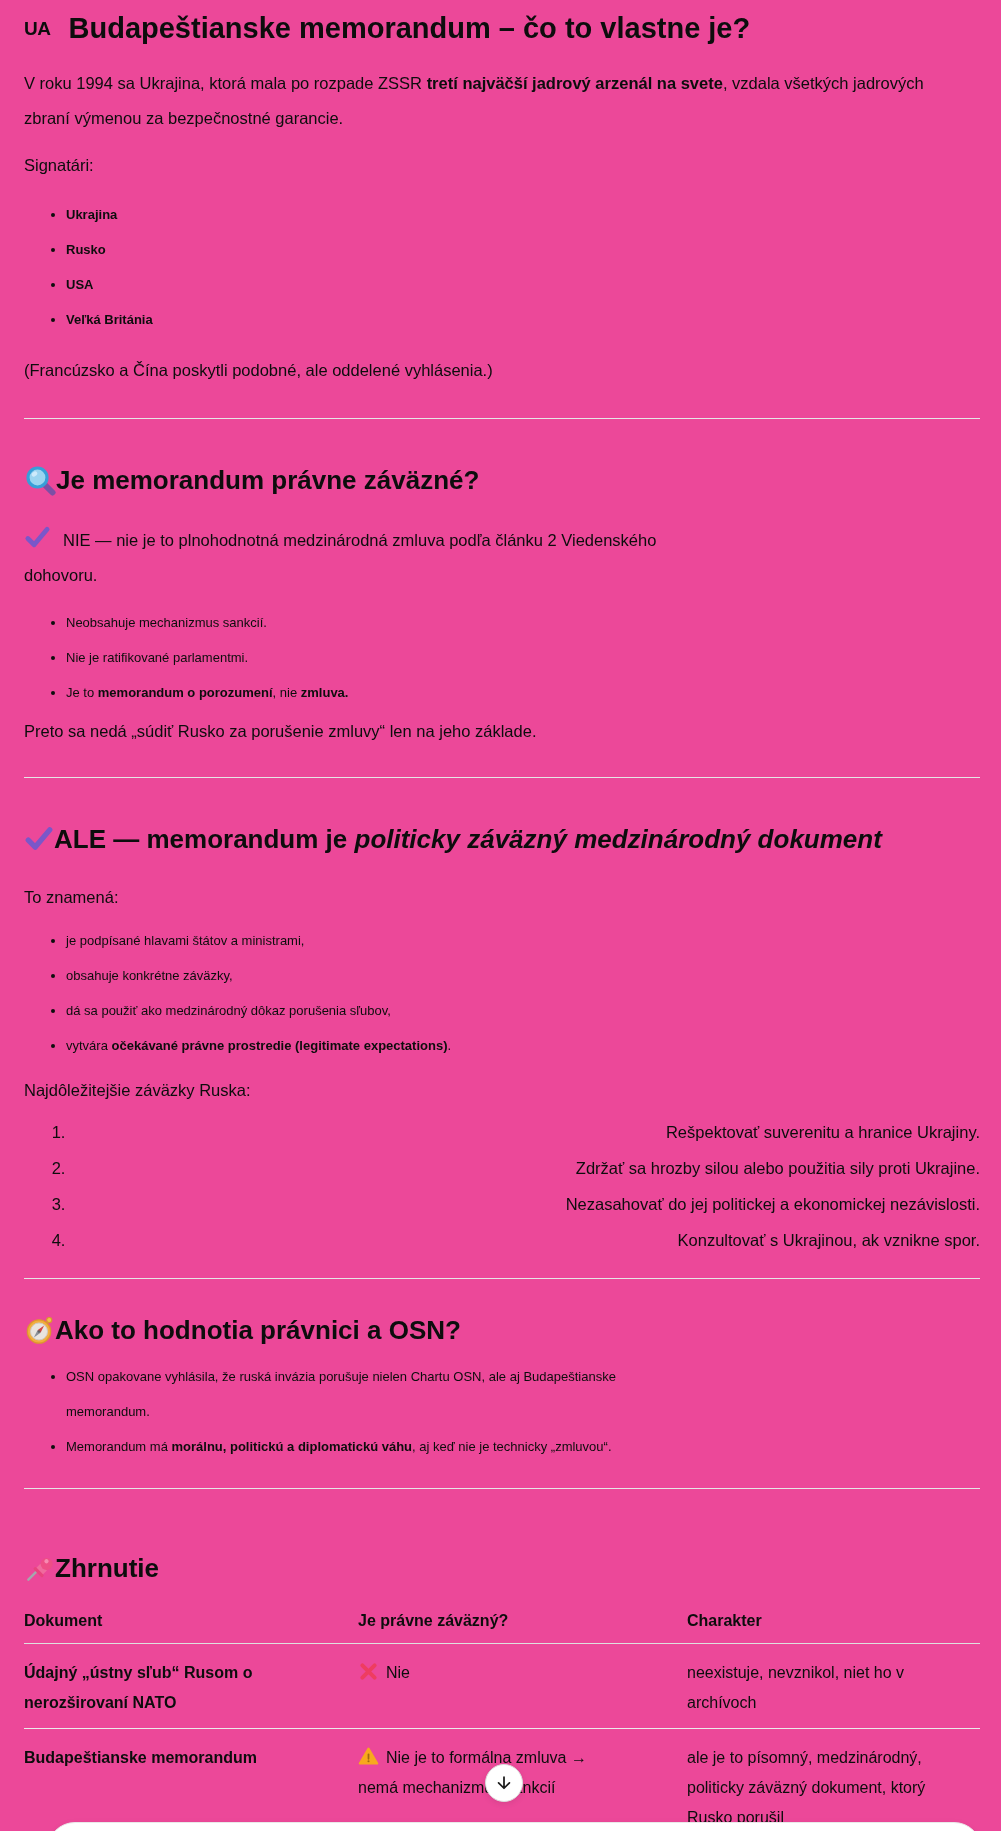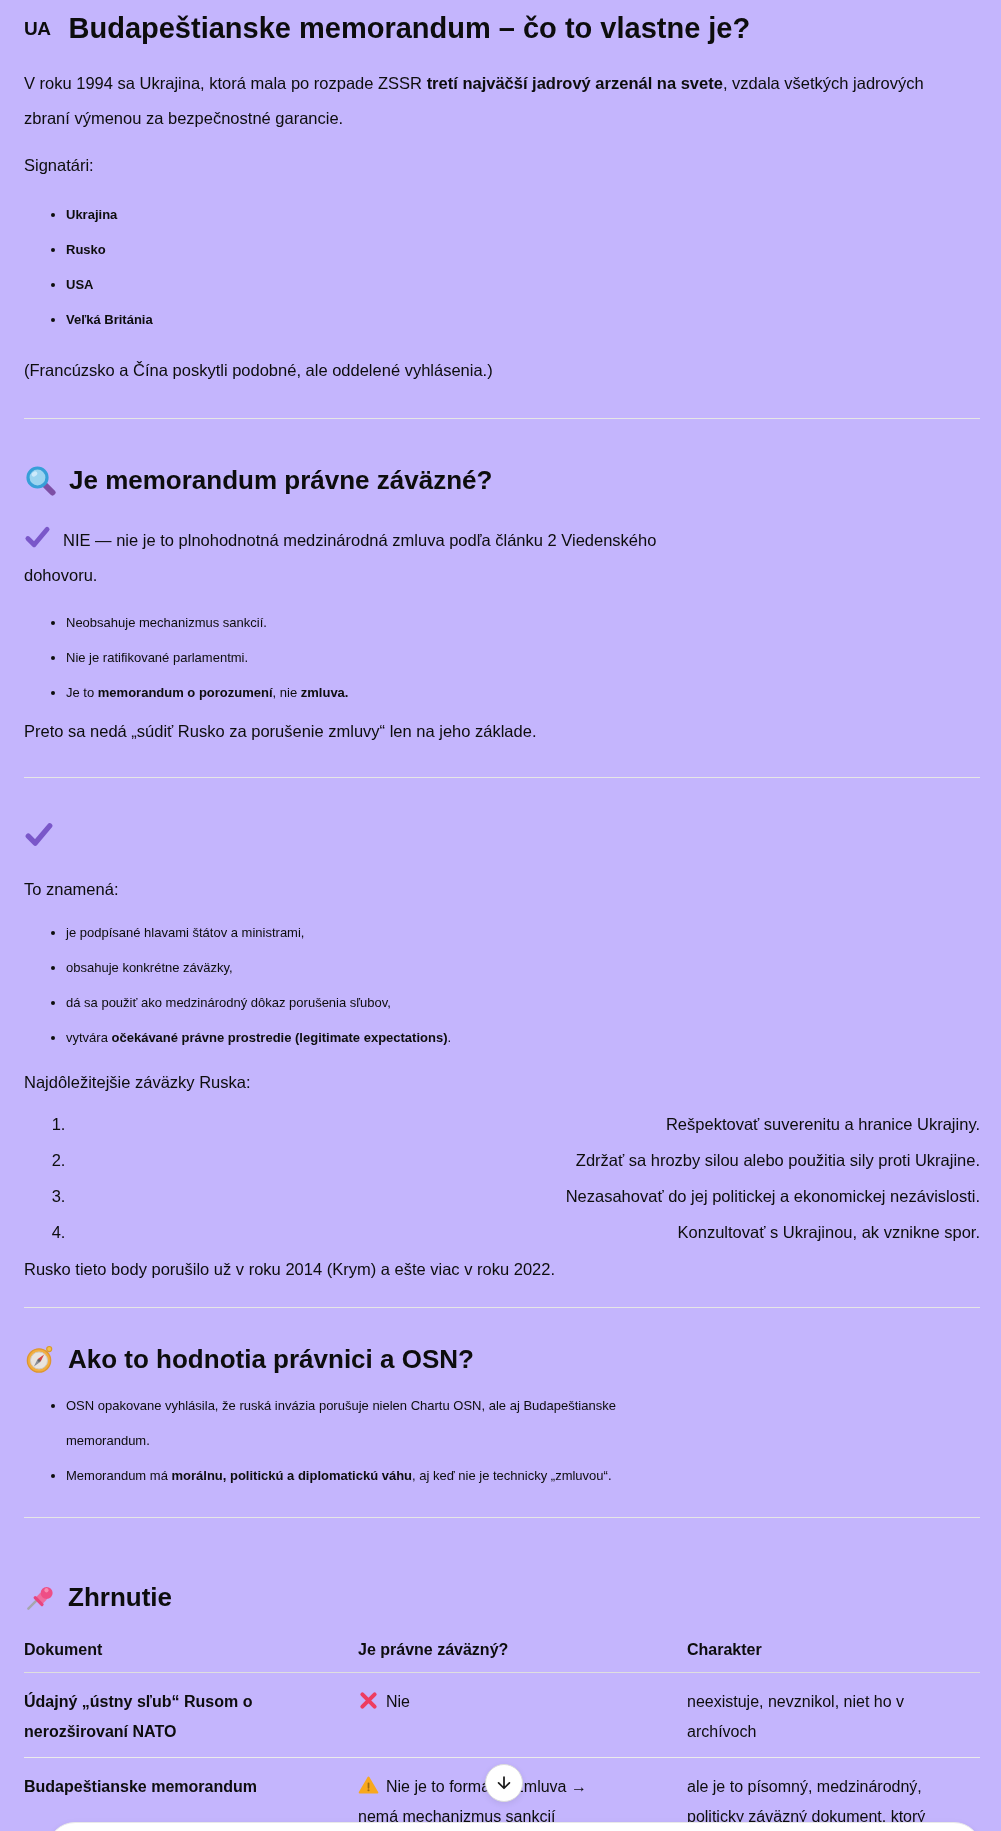--- a/index.html
+++ b/index.html
@@ -1,16 +1,16 @@
 <!DOCTYPE html>
 <html><head>
 <meta charset="utf-8">
 <style>
   html,body{margin:0;padding:0;background:#fff;}
-  .page{position:relative;width:1001px;height:1831px;overflow:hidden;background:#c4b5fd;
+  .page{position:relative;width:1001px;height:1831px;overflow:hidden;background:#ec4899;
         font-family:"Liberation Sans",sans-serif;color:#0d0d0d;}
   .content{padding:0 21px 0 24px;}
   .b{font-weight:700;}
   .i{font-style:italic;}
 
   h1{margin:8px 0 0;font-size:29px;line-height:40px;font-weight:700;}
   .flag-prefix{font-size:19px;font-weight:700;letter-spacing:-0.5px;margin-right:10px;position:relative;top:-3px;}
 
   p{margin:0;font-size:16.5px;line-height:35px;}
   .p-intro{margin-top:14px;max-width:940px;}
@@ -19,21 +19,21 @@
   .list-plain li{line-height:35px;font-size:13px;}
   .list-sign li{font-weight:700;}
   .p-note{margin-top:16px;}
 
   hr{border:none;border-top:1px solid #e6e6e6;margin:0;}
   .hr1{margin-top:30px;}
   .hr2{margin-top:28px;}
   .hr3{margin-top:20px;}
   .hr4{margin-top:24px;}
 
-  h2{display:flex;align-items:center;gap:13px;margin:0;font-size:26px;line-height:38px;font-weight:700;}
+  h2{display:flex;align-items:center;gap:0;margin:0;font-size:26px;line-height:38px;font-weight:700;}
   .h2-1{margin-top:42px;}
   .h2-2{margin-top:42px;}
   .h2-3{margin-top:32px;}
   .h2-4{margin-top:60px;}
 
   .lead{margin-top:24px;font-weight:400;}
   .lead svg{vertical-align:-5px;margin-right:12px;}
   .ul-legal{margin-top:12px;}
   .p-preto{margin-top:4px;}
 
@@ -107,41 +107,41 @@
     </ul>
 
     <p class="p-preto">Preto sa nedá „súdiť Rusko za porušenie zmluvy“ len na jeho základe.</p>
 
     <hr class="hr2">
 
     <h2 class="h2-2">
       <svg class="icon" width="30" height="30" viewBox="0 0 28 28">
         <path d="M4 15 L10.5 21.5 L24 5.5" fill="none" stroke="#7a57c9" stroke-width="5" stroke-linecap="round" stroke-linejoin="round"></path>
       </svg>
+      <span><span class="b">ALE — memorandum je </span><span class="b i">politicky záväzný medzinárodný dokument</span></span>
     </h2>
 
     <p class="p-label">To znamená:</p>
 
     <ul class="list-plain ul-ale">
       <li><span>je podpísané hlavami štátov a ministrami,</span></li>
       <li><span>obsahuje konkrétne záväzky,</span></li>
       <li><span>dá sa použiť ako medzinárodný dôkaz porušenia sľubov,</span></li>
       <li><span>vytvára </span><span class="b">očekávané právne prostredie (legitimate expectations)</span><span>.</span></li>
     </ul>
 
     <p class="p-najd">Najdôležitejšie záväzky Ruska:</p>
 
     <ol class="obligations">
       <li>Rešpektovať suverenitu a hranice Ukrajiny.</li>
       <li>Zdržať sa hrozby silou alebo použitia sily proti Ukrajine.</li>
       <li>Nezasahovať do jej politickej a ekonomickej nezávislosti.</li>
       <li>Konzultovať s Ukrajinou, ak vznikne spor.</li>
     </ol>
 
-    <p class="p-rusko">Rusko tieto body porušilo už v roku 2014 (Krym) a ešte viac v roku 2022.</p>
 
     <hr class="hr3">
 
     <h2 class="h2-3">
       <svg class="icon" width="31" height="31" viewBox="0 0 32 32">
         <circle cx="26" cy="5.2" r="2.6" fill="#f2c14e" stroke="#d99a2b" stroke-width="1.2"></circle>
         <circle cx="15.5" cy="17" r="12" fill="#f2ae3f" stroke="#dd9630" stroke-width="1.4"></circle>
         <circle cx="15.5" cy="17" r="8.8" fill="#e9e4df" stroke="#cfc9c4" stroke-width="1"></circle>
         <g transform="rotate(40 15.5 17)">
           <polygon points="15.5,8.8 17.6,17 13.4,17" fill="#d64541"></polygon>

